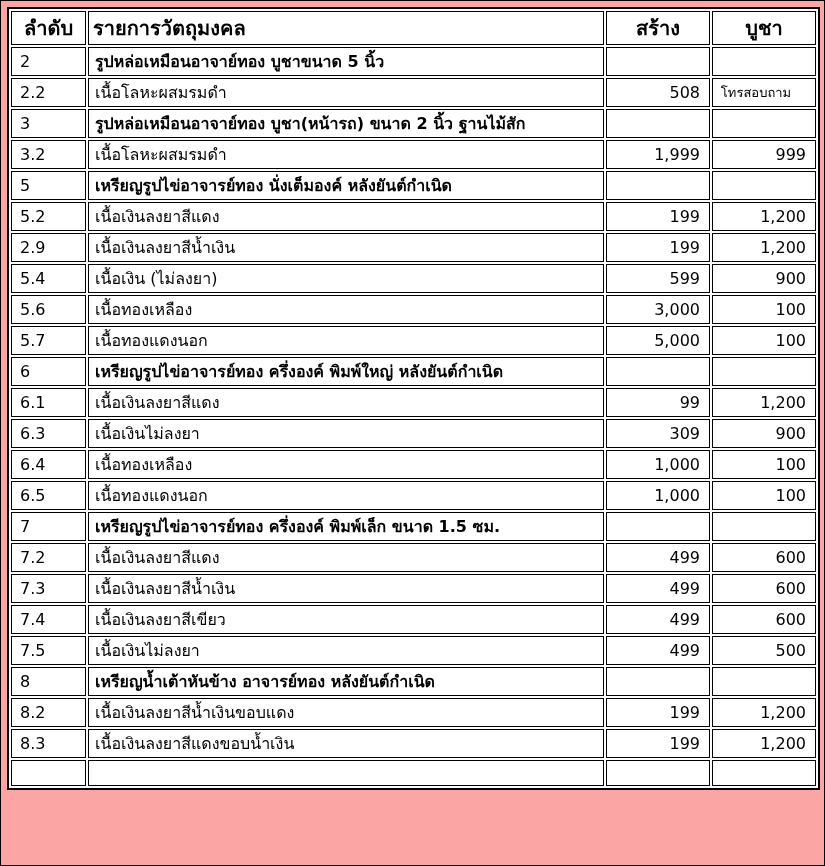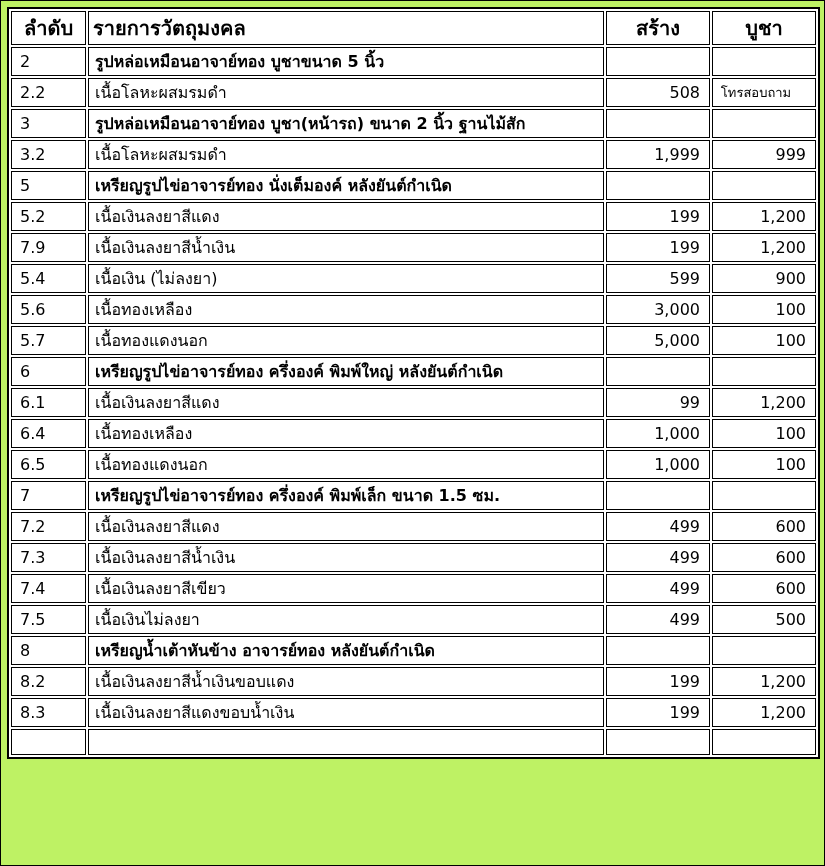--- a/index.html
+++ b/index.html
@@ -5,21 +5,21 @@
   html, body {
     margin: 0;
     padding: 0;
     background: #ffffff;
     font-family: "DejaVu Sans", "Liberation Sans", sans-serif;
   }
   #screen {
     position: relative;
     width: 825px;
     height: 866px;
-    background: #bef264;
+    background: #fca5a5;
     overflow: hidden;
   }
   .outer-frame {
     position: absolute;
     inset: 0;
     border: 1px solid #000000;
     box-sizing: border-box;
     pointer-events: none;
   }
   table.price-table {
@@ -124,21 +124,21 @@
       <td class="c-made"></td>
       <td class="c-price"></td>
     </tr>
         <tr>
       <td class="c-no">5.2</td>
       <td class="c-item">เนื้อเงินลงยาสีแดง</td>
       <td class="c-made">199</td>
       <td class="c-price">1,200</td>
     </tr>
         <tr>
-      <td class="c-no">7.9</td>
+      <td class="c-no">2.9</td>
       <td class="c-item">เนื้อเงินลงยาสีน้ำเงิน</td>
       <td class="c-made">199</td>
       <td class="c-price">1,200</td>
     </tr>
         <tr>
       <td class="c-no">5.4</td>
       <td class="c-item">เนื้อเงิน (ไม่ลงยา)</td>
       <td class="c-made">599</td>
       <td class="c-price">900</td>
     </tr>
@@ -160,20 +160,26 @@
       <td class="c-made"></td>
       <td class="c-price"></td>
     </tr>
         <tr>
       <td class="c-no">6.1</td>
       <td class="c-item">เนื้อเงินลงยาสีแดง</td>
       <td class="c-made">99</td>
       <td class="c-price">1,200</td>
     </tr>
         <tr>
+      <td class="c-no">6.3</td>
+      <td class="c-item">เนื้อเงินไม่ลงยา</td>
+      <td class="c-made">309</td>
+      <td class="c-price">900</td>
+    </tr>
+        <tr>
       <td class="c-no">6.4</td>
       <td class="c-item">เนื้อทองเหลือง</td>
       <td class="c-made">1,000</td>
       <td class="c-price">100</td>
     </tr>
         <tr>
       <td class="c-no">6.5</td>
       <td class="c-item">เนื้อทองแดงนอก</td>
       <td class="c-made">1,000</td>
       <td class="c-price">100</td>

